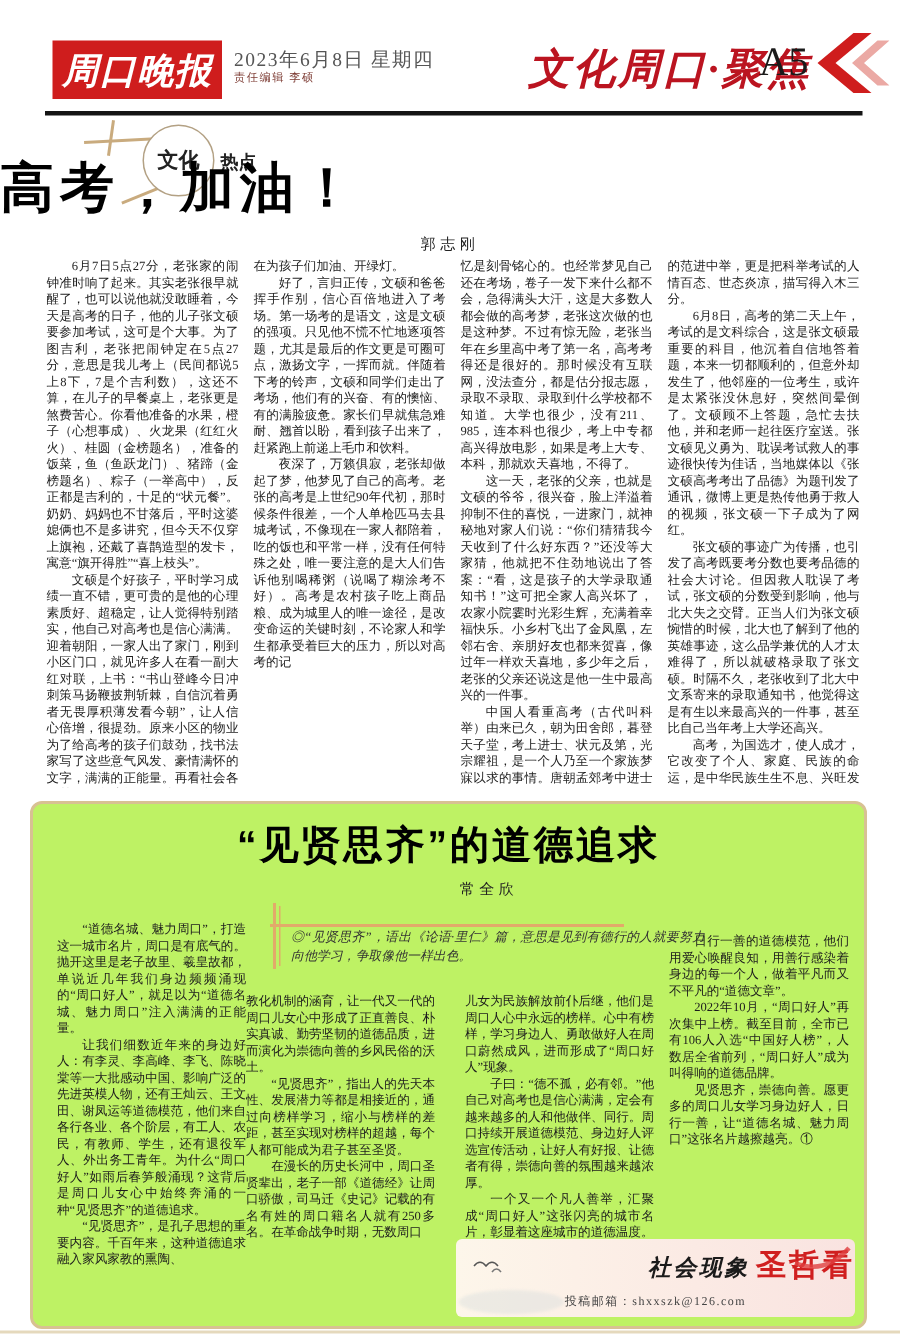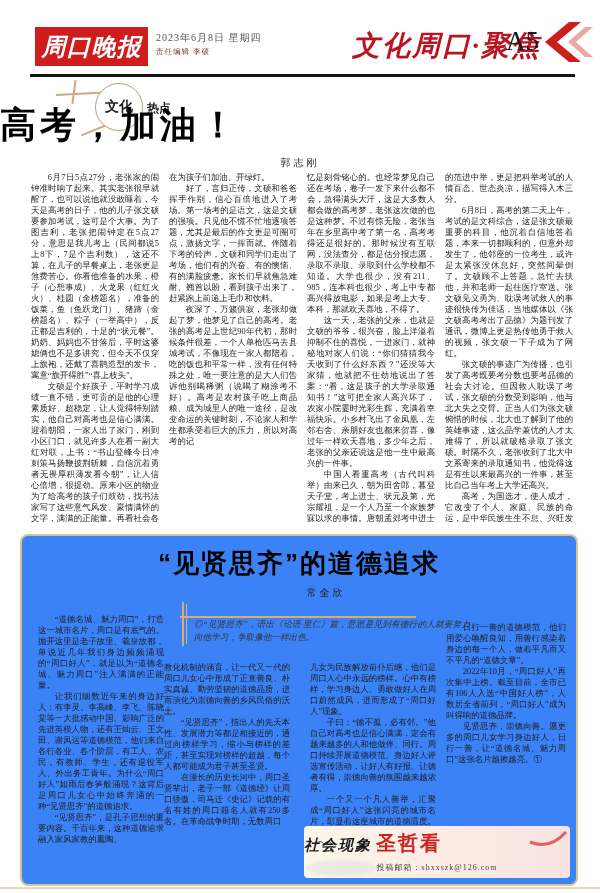--- a/index.html
+++ b/index.html
@@ -7,21 +7,21 @@
     width:600px;height:893px;position:relative;background:#ffffff;
     font-family:"Liberation Serif",serif;color:#1c1c1c;overflow:hidden;
   }
   
   .logo{
     position:absolute;left:35px;top:27px;width:113px;height:39px;background:#cf1d1d;
     color:#fff;display:flex;align-items:center;justify-content:center;
     font-size:24px;font-weight:bold;font-style:italic;letter-spacing:1px;
     font-family:"Liberation Serif",serif;
   }
-  .hdr-date{position:absolute;left:156px;top:31px;font-size:10px;color:#555;letter-spacing:1px;}
+  .hdr-date{position:absolute;left:156px;top:31px;font-size:13px;color:#555;letter-spacing:1px;}
   .hdr-editor{position:absolute;left:156px;top:47px;font-size:7.5px;color:#7c3a32;letter-spacing:1px;}
   .section-title{
     position:absolute;left:352px;top:27px;font-size:28px;font-weight:bold;font-style:italic;
     color:#bb1420;letter-spacing:2px;white-space:nowrap;
   }
   .page-no{position:absolute;left:506px;top:26px;font-size:27px;color:#1a1a1a;font-family:"Liberation Serif",serif;}
   .chevron{position:absolute;left:541px;top:22px;width:52px;height:40px;}
   .hdr-rule{position:absolute;left:30px;top:74px;width:545px;height:3px;background:#141414;}
 
   
@@ -41,21 +41,21 @@
   }
   .a1-author{position:absolute;left:0;width:100%;top:156px;text-align:center;font-size:10px;letter-spacing:3px;color:#222;}
   .cols{position:absolute;left:31px;top:172px;width:542px;height:353px;display:flex;gap:10px;}
   .col{width:128px;height:100%;overflow:hidden;font-size:8.4px;line-height:11px;text-align:justify;}
   .col p{margin:0;text-indent:2em;}
   .col p.cont{text-indent:0;}
 
   
   .a2-box{
     position:absolute;left:20px;top:534px;width:554px;height:348px;
-    border:2px solid #d8c193;border-radius:8px;background:#3b82f6;
+    border:2px solid #d8c193;border-radius:8px;background:#bef264;
   }
   .a2-title{position:absolute;left:0;width:100%;top:10px;text-align:center;
     font-family:"Liberation Sans",sans-serif;font-weight:900;font-size:26px;letter-spacing:2px;color:#000;}
   .a2-author{position:absolute;left:0;width:100%;top:50px;text-align:center;font-size:10px;letter-spacing:3px;color:#222;margin-left:27px;}
   .a2-intro{
     position:absolute;left:172px;top:82px;width:276px;font-size:8.6px;line-height:13px;
     font-style:italic;color:#333;text-align:justify;
   }
   .intro-h{position:absolute;left:158px;top:80px;width:236px;height:2px;background:#e2aa6a;}
   .intro-v1{position:absolute;left:160px;top:66px;width:2px;height:44px;background:#e2aa6a;}
@@ -69,21 +69,21 @@
   .a2c4{left:424px;top:86px;width:120px;height:192px;}
 
   
   .promo{
     position:absolute;right:6px;bottom:6px;width:266px;height:52px;border-radius:4px;
     background:linear-gradient(90deg,#fdf6ea 0%,#fbeae4 60%,#f9e3e0 100%);overflow:hidden;
   }
   .promo-mountain{position:absolute;left:2px;bottom:2px;width:70px;height:16px;border-radius:50%;
     background:#cfd8da;opacity:.35;filter:blur(1px);}
   .promo-birds{position:absolute;left:10px;top:10px;}
-  .promo-row{position:absolute;left:0;width:100%;top:4px;text-align:left;white-space:nowrap;}
+  .promo-row{position:absolute;left:0;width:100%;top:4px;text-align:right;white-space:nowrap;}
   .promo-black{font-size:15px;font-weight:bold;font-style:italic;color:#1a1a1a;letter-spacing:2px;}
   .promo-red{font-size:20px;font-weight:900;color:#d01f1f;letter-spacing:2px;font-family:"Liberation Sans",sans-serif;}
   .promo-email{position:absolute;left:0;width:100%;bottom:5px;text-align:center;font-size:8px;color:#444;letter-spacing:1px;}
   .promo-swoosh{position:absolute;right:2px;top:2px;}
 
   .bottom-rule{position:absolute;left:0;top:887px;width:600px;height:1.5px;background:#e5d9bd;}
 </style>
 </head>
 <body>
 

